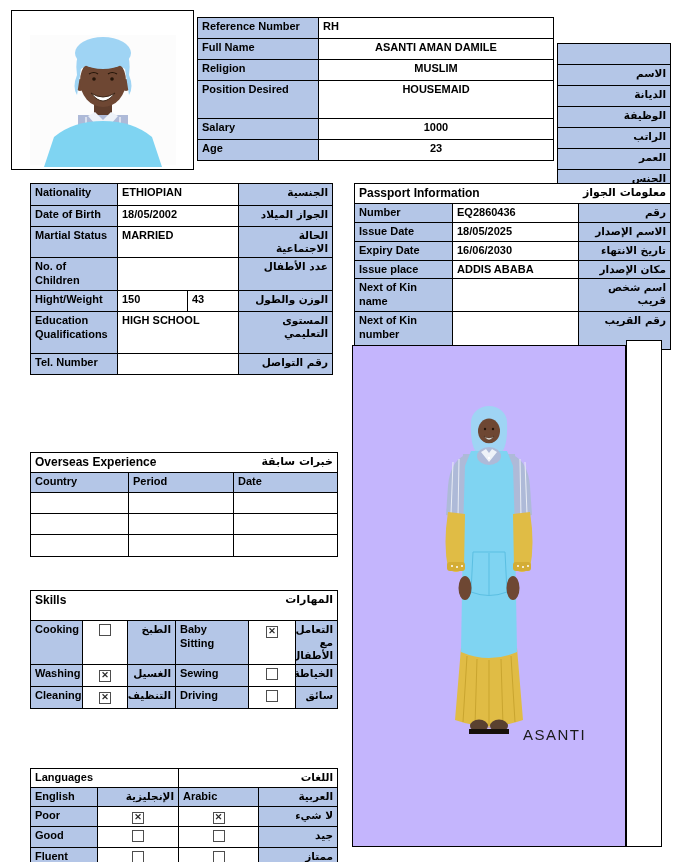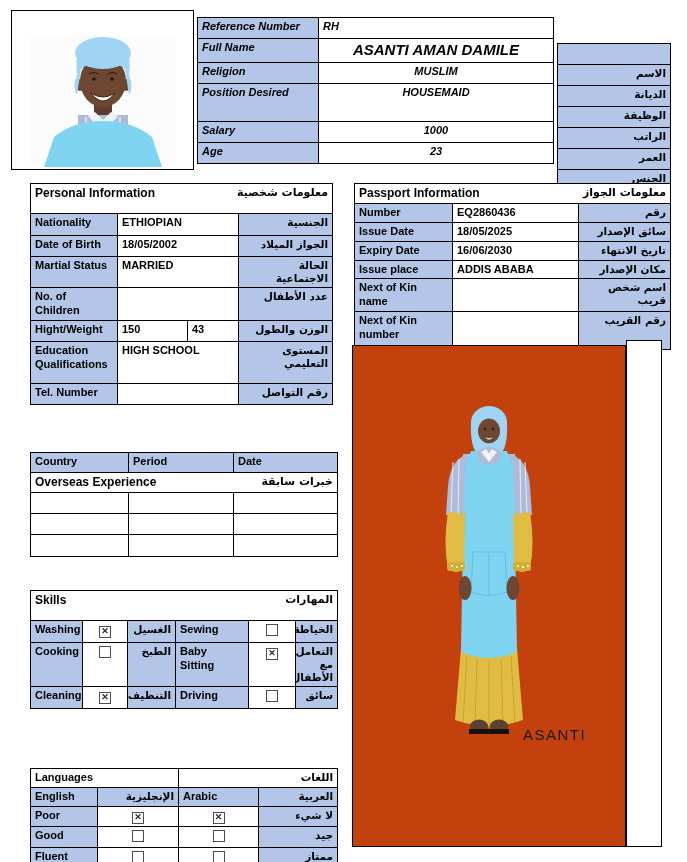--- a/index.html
+++ b/index.html
@@ -13,28 +13,28 @@
     border:1px solid #000; padding:2px 4px; vertical-align:top;
     font-size:11px; font-weight:bold; overflow:hidden; line-height:1.25;
   }
   .b  { background:#b4c6e7; }
   .w  { background:#fff; }
   .ar { direction:rtl; text-align:right; font-family:"DejaVu Sans",sans-serif; font-size:10.5px; font-weight:bold; }
   .c  { text-align:center; }
   .hrow { display:flex; justify-content:space-between; align-items:flex-start; }
   .hrow span { font-size:12px; font-weight:bold; }
   .hrow .ar { font-size:11px; }
-  .name-val { font-size:15px;margin-left:40px; }
+  .name-val { font-size:11px;margin-left:40px; }
   .cb {
     display:inline-block; width:12px; height:12px; border:1.5px solid #4d4d4d;
     background:#fff; line-height:9px; text-align:center; font-size:9px; color:#2c2c2c;
   }
   .cb.checked::before { content:"\2715"; font-weight:bold; }
   .cbcell { text-align:center; padding-top:3px; }
-  .photo-box  { position:absolute; left:352px; top:345px; width:274px; height:502px; border:1.5px solid #000; background:#c2410c; }
+  .photo-box  { position:absolute; left:352px; top:345px; width:274px; height:502px; border:1.5px solid #000; background:#c4b5fd; }
   .side-strip { position:absolute; left:626px; top:340px; width:36px;  height:507px; border:1.5px solid #000; background:#fff; }
   .small-photo{ position:absolute; left:11px;  top:10px;  width:183px; height:160px; border:1.5px solid #000; background:#fff; }
   .small-photo svg { position:absolute; left:50%; bottom:2px; transform:translateX(-50%); }
   .fullbody { position:absolute; left:76px; top:56px; }
   .caption {
     position:absolute; left:170px; top:380px; font-size:15px; letter-spacing:1.5px;
     color:#1a1a1a; font-weight:normal;
   }
 </style>
 </head>
@@ -59,21 +59,21 @@
       <path d="M49,46 Q44,14 75,10 Q106,14 101,46 Q106,58 101,66 L97,40 Q75,24 53,40 L49,66 Q44,58 49,46 Z" fill="#9fd4f4"></path>
       <ellipse cx="75" cy="24" rx="28" ry="16" fill="#9fd4f4"></ellipse>
       <circle cx="66" cy="50" r="1.8" fill="#241509"></circle>
       <circle cx="84" cy="50" r="1.8" fill="#241509"></circle>
       <path d="M61,45 Q66,42 70,45" stroke="#241509" stroke-width="1.2" fill="none"></path>
       <path d="M80,45 Q84,42 89,45" stroke="#241509" stroke-width="1.2" fill="none"></path>
       <path d="M63,64 Q75,72 87,64 Q75,80 63,64 Z" fill="#fff" stroke="#3d2617" stroke-width="1"></path>
     </svg>
   </div>
 
-  <table style="left:197px; top:17px; width:356px;font-style:italic;">
+  <table style="left:197px; top:17px; width:356px;">
     <colgroup>
         <col style="width:121px">
         <col style="width:235px">
       </colgroup>
     <tbody>
         <tr style="height:21px">
       <td class="b">Reference Number</td>
       <td class="w">RH</td>
     </tr>
     <tr style="height:21px">
@@ -129,28 +129,20 @@
     </table>
 
   <table style="left:30px; top:183px; width:302px;">
     <colgroup>
         <col style="width:87px">
         <col style="width:70px">
         <col style="width:51px">
         <col style="width:94px">
       </colgroup>
     <tbody>
-        <tr style="height:30px">
-      <td class="w" colspan="4">
-        <div class="hrow">
-          <span>Personal Information</span>
-          <span class="ar">معلومات شخصية</span>
-        </div>
-      </td>
-    </tr>
     <tr style="height:22px">
       <td class="b">Nationality</td>
       <td class="w" colspan="2">ETHIOPIAN</td>
       <td class="b ar">الجنسية</td>
     </tr>
     <tr style="height:21px">
       <td class="b">Date of Birth</td>
       <td class="w" colspan="2">18/05/2002</td>
       <td class="b ar">الجواز الميلاد</td>
     </tr>
@@ -199,21 +191,21 @@
       </td>
     </tr>
     <tr style="height:15px">
       <td class="b">Number</td>
       <td class="w">EQ2860436</td>
       <td class="b ar">رقم</td>
     </tr>
     <tr style="height:19px">
       <td class="b">Issue Date</td>
       <td class="w">18/05/2025</td>
-      <td class="b ar">سائق الإصدار</td>
+      <td class="b ar">الاسم الإصدار</td>
     </tr>
     <tr style="height:16px">
       <td class="b">Expiry Date</td>
       <td class="w">16/06/2030</td>
       <td class="b ar">تاريخ الانتهاء</td>
     </tr>
     <tr style="height:17px">
       <td class="b">Issue place</td>
       <td class="w">ADDIS ABABA</td>
       <td class="b ar">مكان الإصدار</td>
@@ -231,32 +223,32 @@
   </tbody>
     </table>
 
   <table style="left:30px; top:452px; width:307px;">
     <colgroup>
         <col style="width:98px">
         <col style="width:105px">
         <col style="width:104px">
       </colgroup>
     <tbody>
-        <tr style="height:20px">
-      <td class="b">Country</td>
-      <td class="b">Period</td>
-      <td class="b">Date</td>
-    </tr>
-    <tr style="height:18px">
+        <tr style="height:18px">
       <td class="w" colspan="3">
         <div class="hrow">
           <span>Overseas Experience</span>
           <span class="ar">خبرات سابقة</span>
         </div>
       </td>
+    </tr>
+    <tr style="height:20px">
+      <td class="b">Country</td>
+      <td class="b">Period</td>
+      <td class="b">Date</td>
     </tr>
     <tr style="height:21px">
       <td class="w"></td>
       <td class="w"></td>
       <td class="w"></td>
     </tr>
     <tr style="height:21px">
       <td class="w"></td>
       <td class="w"></td>
       <td class="w"></td>
@@ -280,35 +272,35 @@
     </colgroup>
     <tbody>
         <tr style="height:30px">
       <td class="w" colspan="6">
         <div class="hrow">
           <span>Skills</span>
           <span class="ar">المهارات</span>
         </div>
       </td>
     </tr>
+    <tr style="height:35px">
+      <td class="b">Cooking</td>
+      <td class="w cbcell"><span class="cb"></span></td>
+      <td class="b ar">الطبخ</td>
+      <td class="b">Baby Sitting</td>
+      <td class="w cbcell"><span class="cb checked"></span></td>
+      <td class="b ar">التعامل مع الأطفال</td>
+    </tr>
     <tr style="height:18px">
       <td class="b">Washing</td>
       <td class="w cbcell"><span class="cb checked"></span></td>
       <td class="b ar">الغسيل</td>
       <td class="b">Sewing</td>
       <td class="w cbcell"><span class="cb"></span></td>
       <td class="b ar">الخياطة</td>
-    </tr>
-    <tr style="height:35px">
-      <td class="b">Cooking</td>
-      <td class="w cbcell"><span class="cb"></span></td>
-      <td class="b ar">الطبخ</td>
-      <td class="b">Baby Sitting</td>
-      <td class="w cbcell"><span class="cb checked"></span></td>
-      <td class="b ar">التعامل مع الأطفال</td>
     </tr>
     <tr style="height:19px">
       <td class="b">Cleaning</td>
       <td class="w cbcell"><span class="cb checked"></span></td>
       <td class="b ar">التنظيف</td>
       <td class="b">Driving</td>
       <td class="w cbcell"><span class="cb"></span></td>
       <td class="b ar">سائق</td>
     </tr>
   </tbody>

